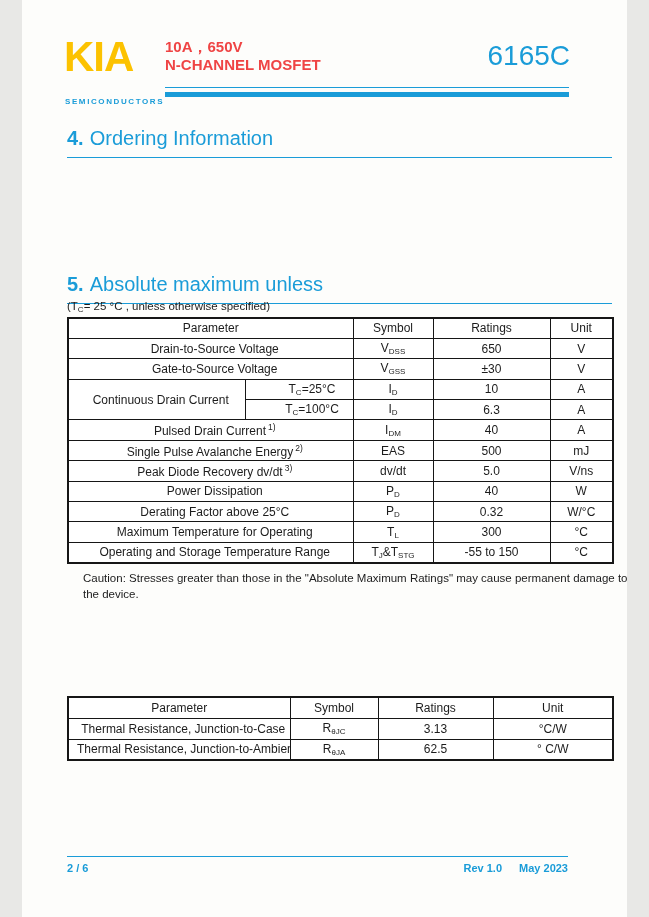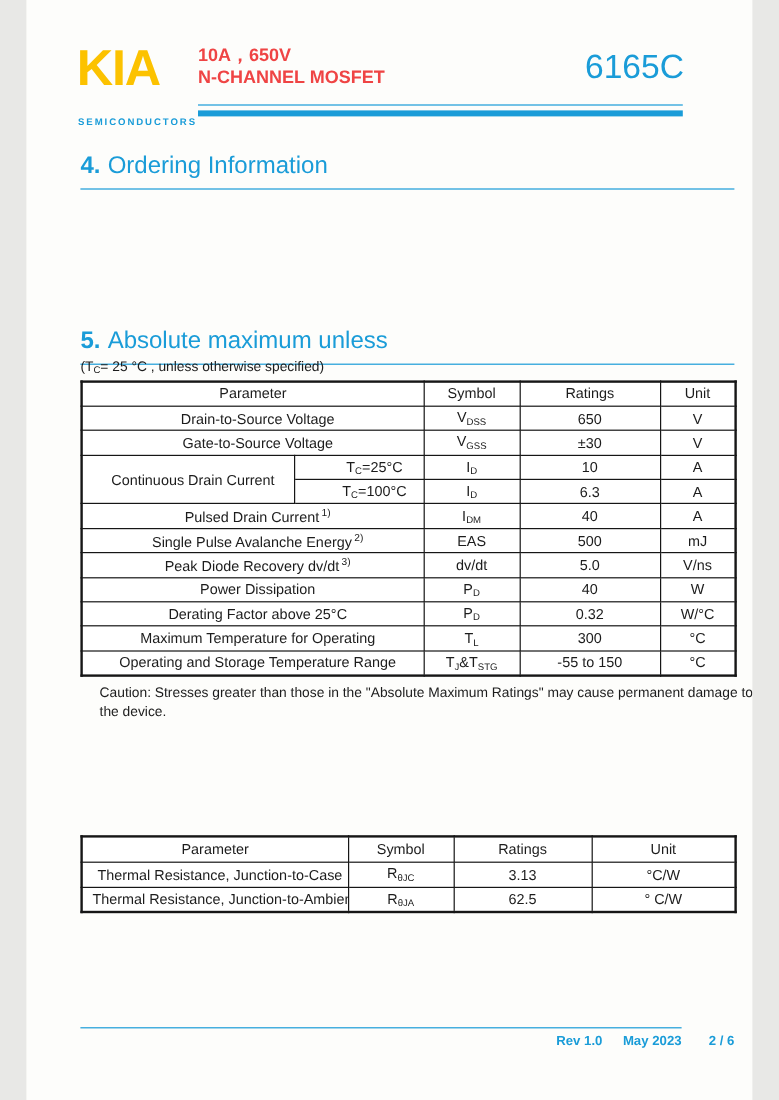--- a/index.html
+++ b/index.html
@@ -46,21 +46,21 @@
   .abs-table td { height:20.4px; }
 
   .caution { position:absolute; left:45px; top:571px; width:545px; font-size:11.5px;
              line-height:1.35; color:#1c1c1c;margin-left:16px; }
 
   .thermal-table { position:absolute; left:45px; top:696px; width:545px; }
   .thermal-table td { height:21px; }
 
   
   .footer-rule { position:absolute; left:45px; right:59px; top:856px; height:1px; background:#1a9cd8; }
-  .footer-page { position:absolute; left:45px; width:545px; top:862px; text-align:right;
+  .footer-page { position:absolute; left:45px; width:545px; top:862px; text-align:left;
                  color:#1a9cd8; font-size:11px; font-weight:bold; }
   .footer-rev { position:absolute; right:59px; top:862px; color:#1a9cd8; font-size:11px; font-weight:bold; }
   .footer-rev span { margin-left:14px; }
   .footer-rev span:first-child { margin-left:12px; }
 </style>
 </head>
 <body>
 
 <div class="page">
 

